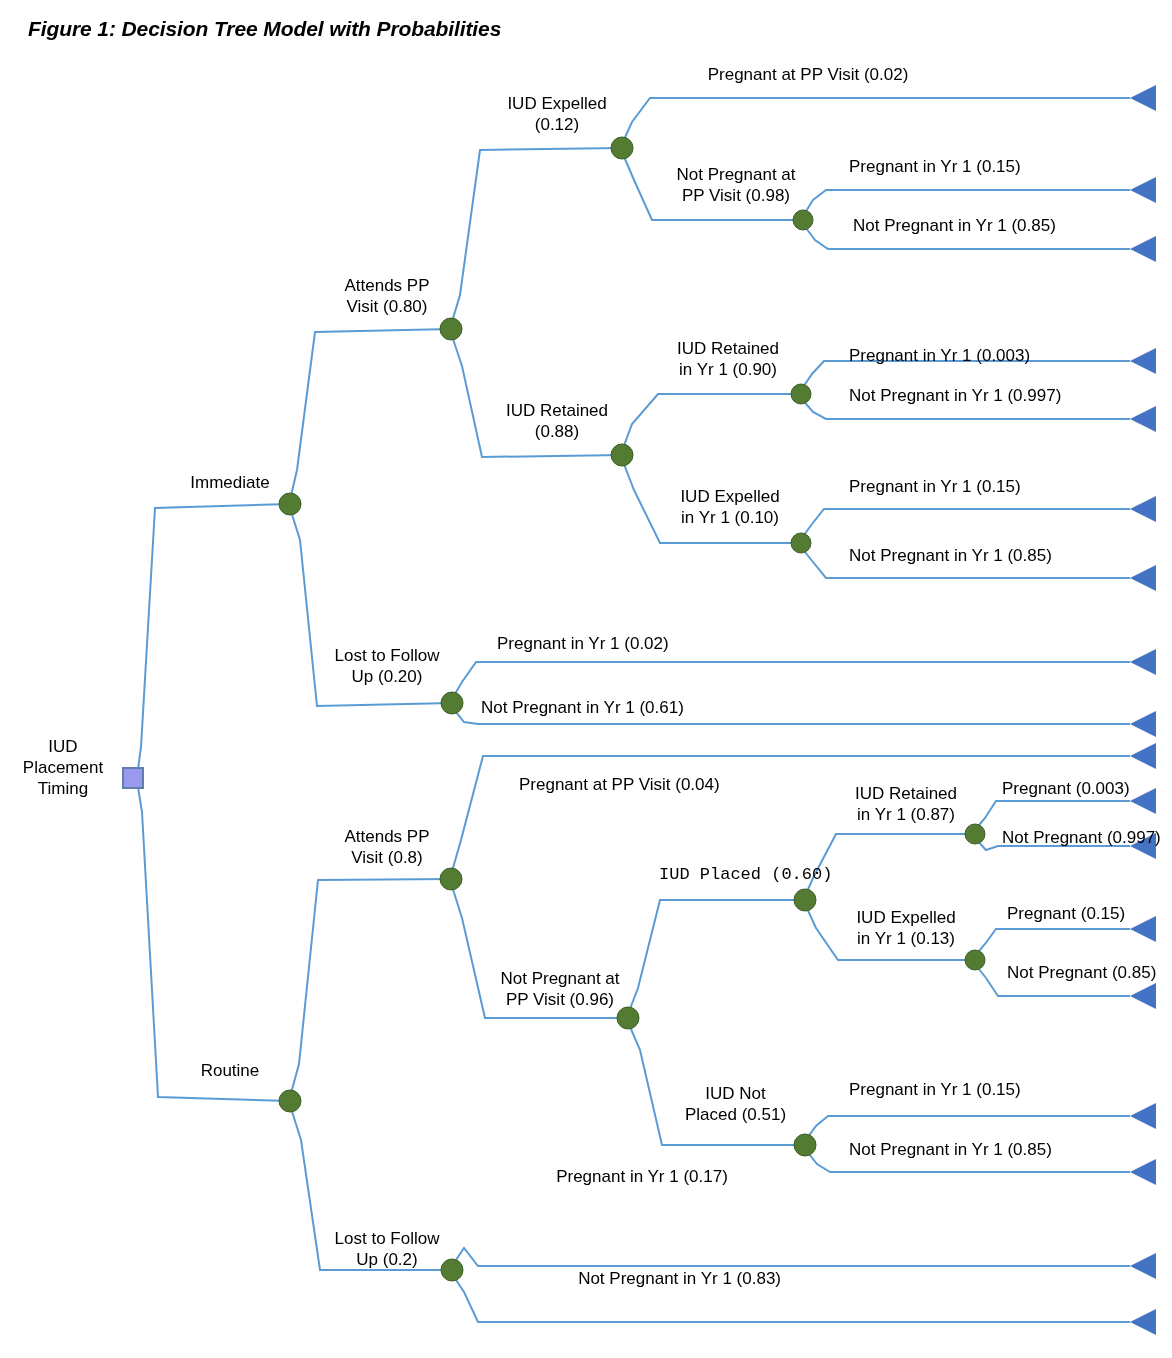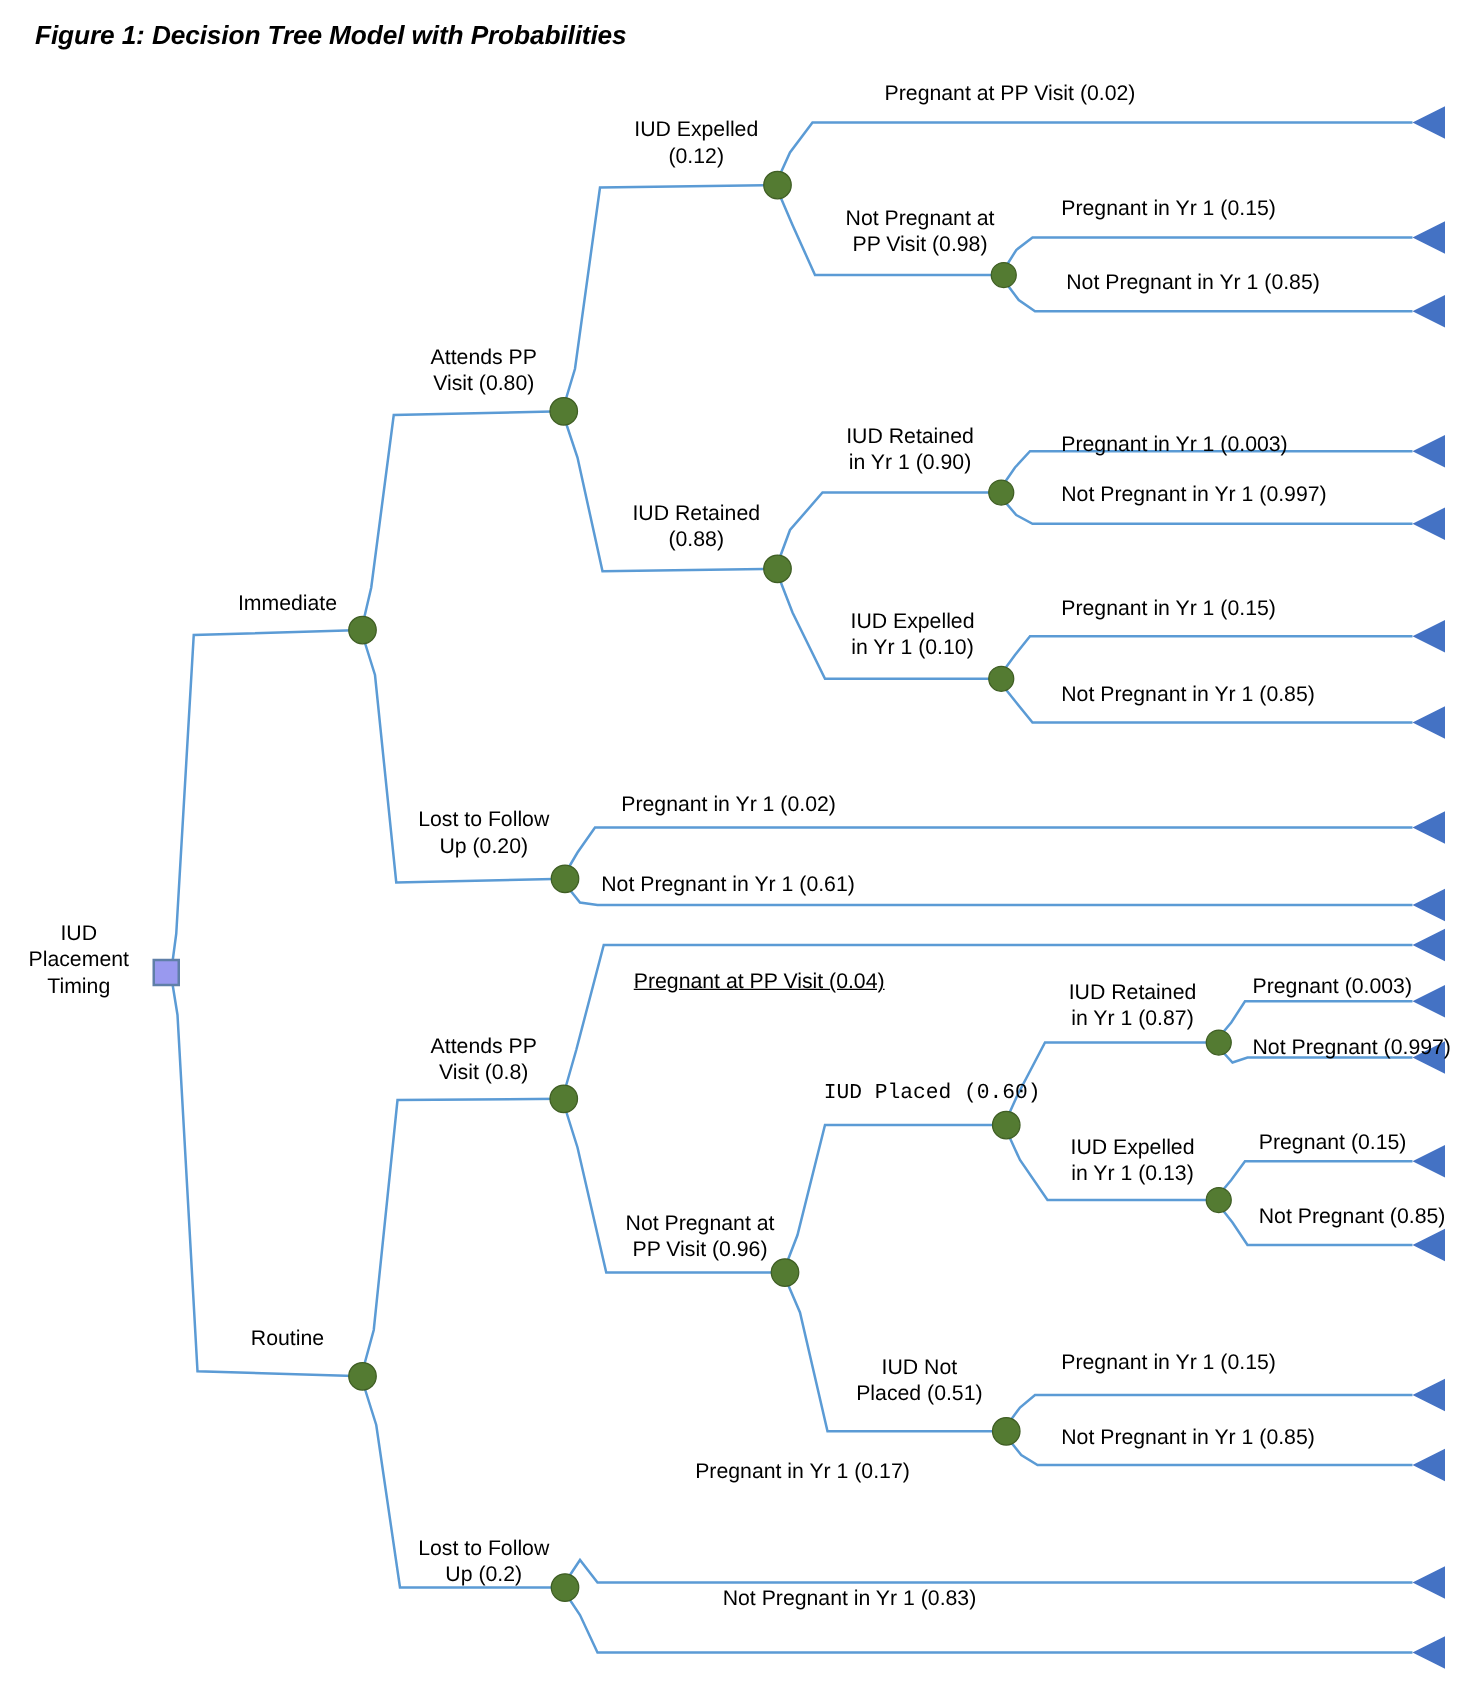--- a/index.html
+++ b/index.html
@@ -202,21 +202,21 @@
   <div class="edge-label left" style="left:497px; top:633px; width:290px;">Pregnant in Yr 1 (0.02)</div>
 
   <div class="edge-label left" style="left:481px; top:697px; width:300px;">Not Pregnant in Yr 1 (0.61)</div>
 
   <div class="edge-label" style="left:322px; top:826px; width:130px;">Attends PP
 Visit (0.8)</div>
 
   <div class="edge-label" style="left:322px; top:1228px; width:130px;">Lost to Follow
 Up (0.2)</div>
 
-  <div class="edge-label left" style="left:507px; top:774px; width:290px;text-decoration:underline;">Pregnant at PP Visit (0.04)</div>
+  <div class="edge-label left" style="left:519px; top:774px; width:290px;">Pregnant at PP Visit (0.04)</div>
 
   <div class="edge-label" style="left:490px; top:968px; width:140px;">Not Pregnant at
 PP Visit (0.96)</div>
 
   <div class="edge-label left" style="left:659px; top:864px; width:200px;font-family:Liberation Mono, monospace;">IUD Placed (0.60)</div>
 
   <div class="edge-label" style="left:668px; top:1083px; width:135px;">IUD Not
 Placed (0.51)</div>
 
   <div class="edge-label" style="left:836px; top:783px; width:140px;">IUD Retained

